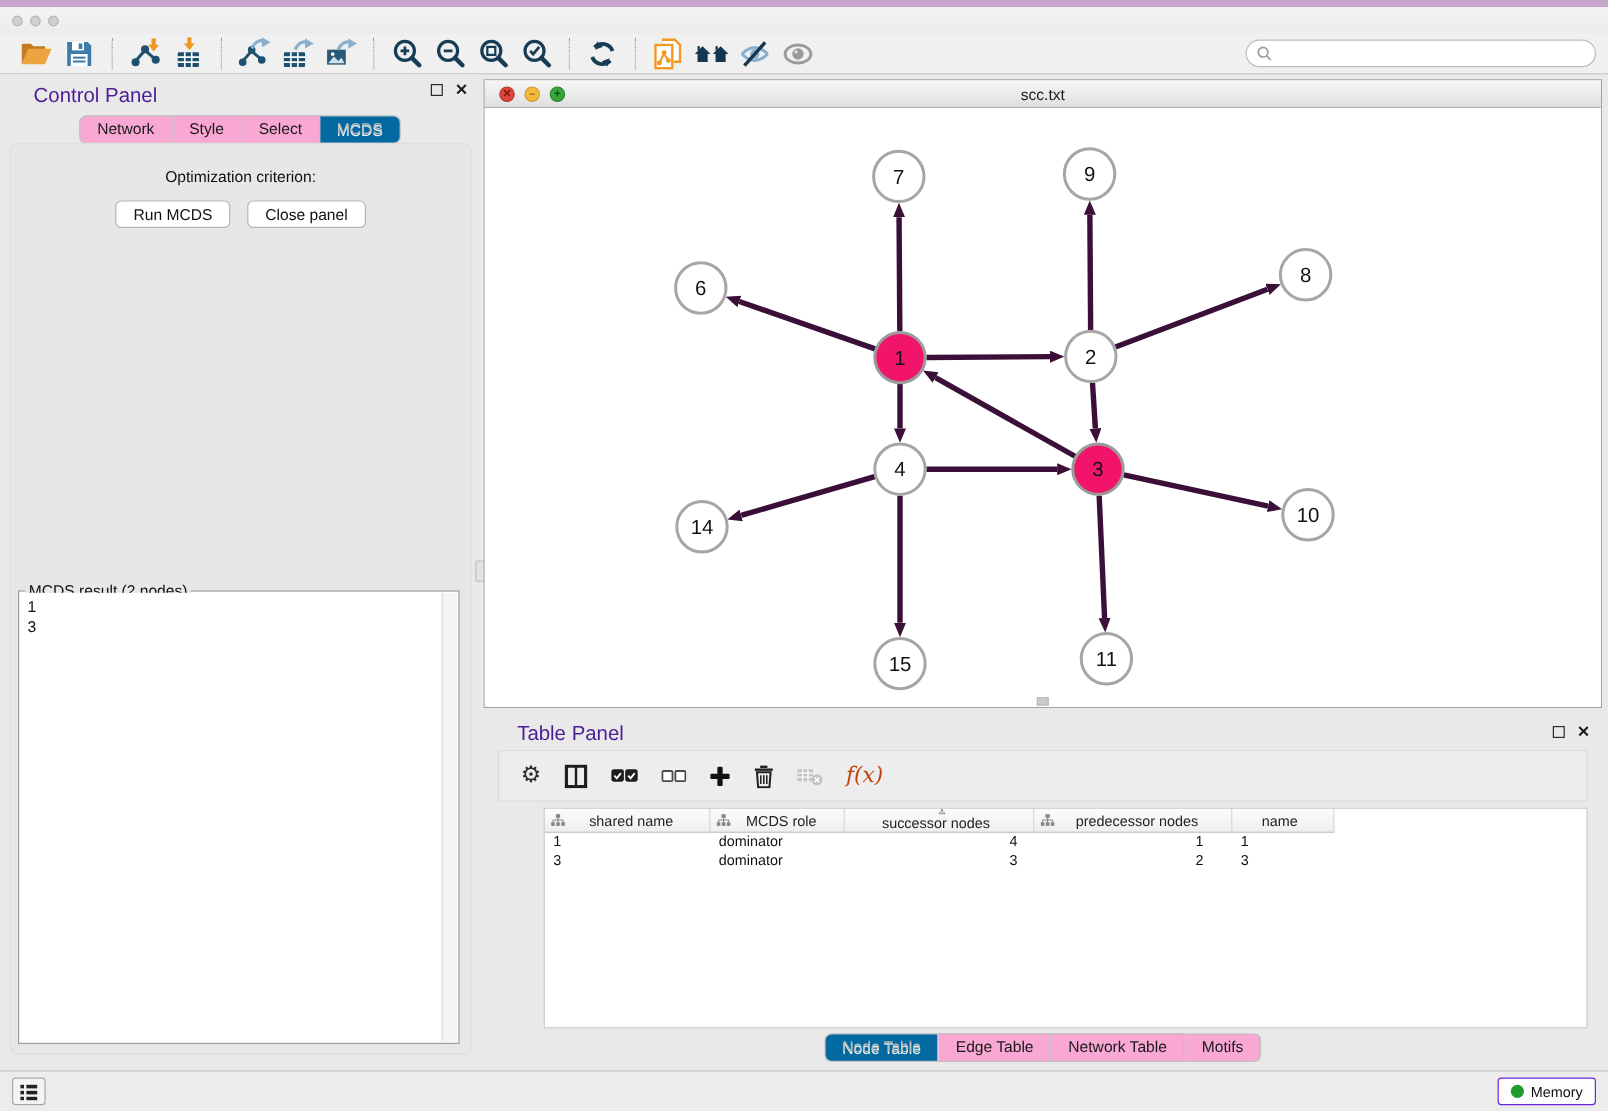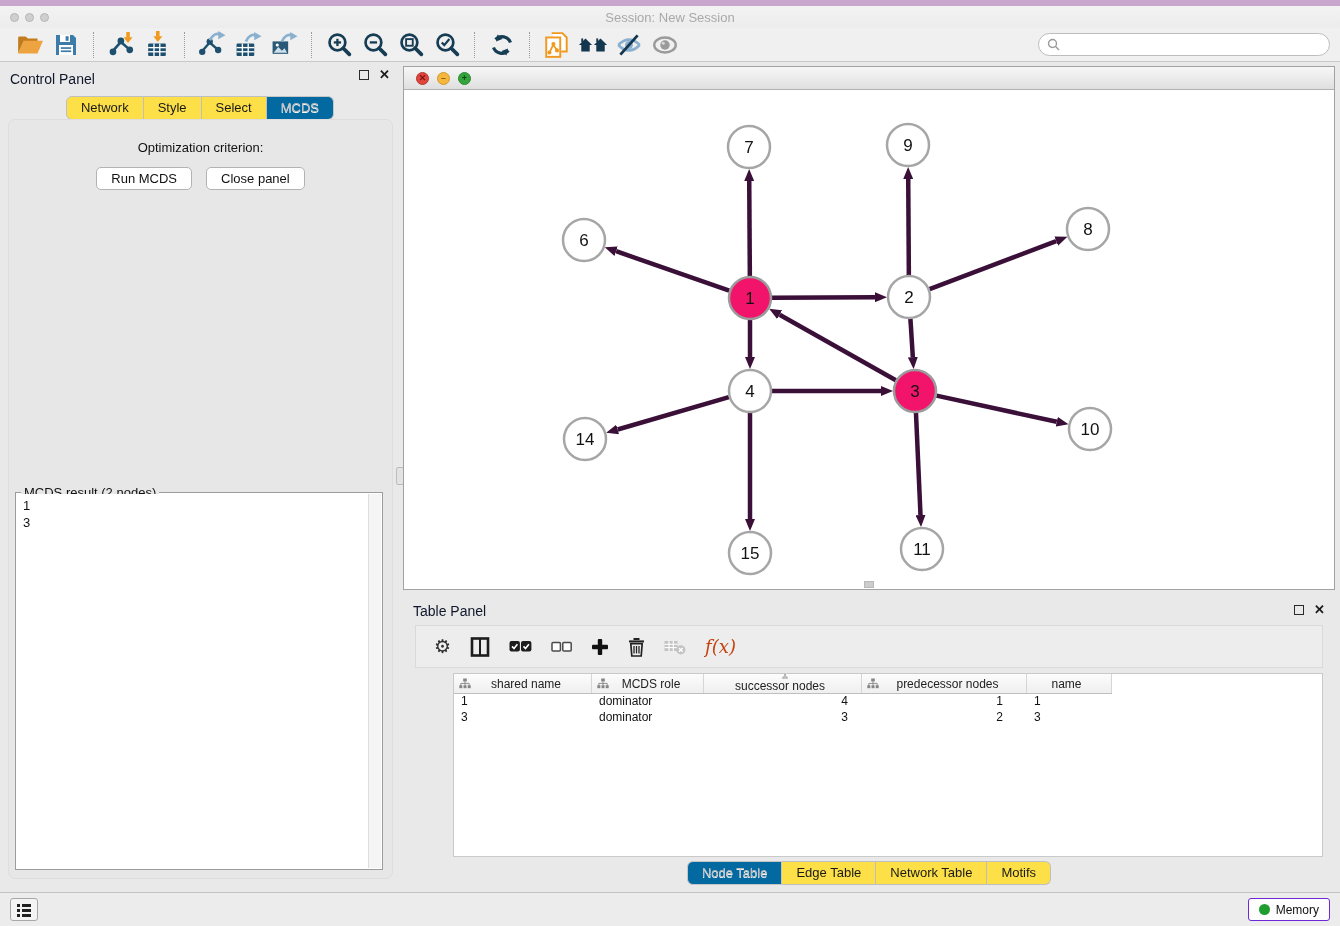--- a/index.html
+++ b/index.html
@@ -20,26 +20,26 @@
     border-bottom:1px solid #c9c9c9; display:flex; align-items:center; padding-left:12px; }
   .tbicon { display:inline-flex; width:30px; height:30px; align-items:center; justify-content:center; margin:0 3px; cursor:pointer; }
   .tbsep { width:0; height:26px; border-left:1px dotted #9b9b9b; margin:0 9px; }
   .searchbox { margin-left:auto; margin-right:10px; width:292px; height:23px; background:#fff;
     border:1px solid #bdbdbd; border-radius:12px; display:flex; align-items:center; padding:0 8px; }
   .searchbox input { border:none; outline:none; flex:1; font-size:12px; margin-left:5px; font-family:"Liberation Sans",sans-serif; background:transparent; }
 
   
   .control-panel { position:absolute; left:0; top:62px; width:400px; bottom:34px; background:#e9e9e9; }
   .cp-header { position:relative; height:26px; padding-top:8px; }
-  .panel-title { font-size:14px; color:#0f172a; margin-left:10px; }
+  .panel-title { font-size:17px; color:#4c1d95; margin-left:28px; }
   .panel-icons { position:absolute; right:10px; top:8px; display:flex; gap:10px; align-items:center; }
   .float-icon { width:10px; height:10px; border:1.6px solid #2a2a2a; display:inline-block; }
   .close-icon { font-size:13px; font-weight:bold; color:#1a1a1a; line-height:10px; cursor:pointer; }
   .tabs { display:flex; justify-content:center; }
-  .tab { background:#fde047; border:1px solid #bfbfbf; border-left-width:0; padding:3px 14px 4px;
+  .tab { background:#f9a8d4; border:1px solid #bfbfbf; border-left-width:0; padding:3px 14px 4px;
     font-size:13px; color:#1a1a1a; cursor:pointer; white-space:nowrap; }
   .tab:first-child { border-left-width:1px; border-radius:6px 0 0 6px; }
   .tab:last-child { border-radius:0 6px 6px 0; }
   .tab.active { background:#0369a1; color:#bdbdbd; text-shadow:0 1px 0 #f6f6f6; border-color:#c6c6c6; }
   .cp-tabs { position:absolute; left:0; right:0; top:34px; }
   .cp-body { position:absolute; left:8px; right:7px; top:57px; bottom:13px; background:#e7e7e7;
     border:1px solid #dedede; border-radius:7px; }
   .opt-label { text-align:center; font-size:13px; color:#111; margin-top:20px; }
   .select { width:310px; height:23px; margin:10px auto 0; background:#fff; border:1px solid #b5b5b5;
     border-radius:5px; display:flex; align-items:center; padding:0 6px 0 10px; font-size:13px; color:#111; cursor:pointer; }
@@ -101,21 +101,20 @@
 <div class="app">
 
   <div class="mac-strip"></div>
 
   <div class="titlebar">
     <div class="tl-dots">
       <span class="tl-dot"></span>
       <span class="tl-dot"></span>
       <span class="tl-dot"></span>
     </div>
-    <div class="win-title">Session: New Session</div>
   </div>
 
   <div class="toolbar" id="main-toolbar">
       <span class="tbicon">
         <svg width="28" height="26" viewBox="0 0 26 24">
           <path d="M2 20V5a1 1 0 0 1 1-1h6l2 2h9v3H7z" fill="#c07c1e"></path>
           <path d="M2 20 L7 8 L25 8 L20 20 Z" fill="#eda33f"></path>
         </svg>
       </span>
       <span class="tbicon">
@@ -333,20 +332,21 @@
 
   <div class="v-grip"></div>
 
   <section class="net-window">
     <div class="net-titlebar">
       <div class="lights">
         <span class="light red">✕</span>
         <span class="light yellow">–</span>
         <span class="light green">+</span>
       </div>
+      <span class="net-title">scc.txt</span>
     </div>
     <div class="net-canvas">
       <svg id="graph-svg" width="930" height="499" viewBox="0 0 930 499">
           <defs>
             <marker id="arrowhead" viewBox="0 0 12 10" refX="0" refY="5" markerWidth="12" markerHeight="10" orient="auto" markerUnits="userSpaceOnUse">
               <path d="M0,0 L12,5 L0,10 Z" fill="#3a0f38"></path>
             </marker>
           </defs>
           <line x1="345.85430783059013" y1="186.00048241911261" x2="345.22516062545157" y2="90.99925444318959" stroke="#3a0f38" stroke-width="4.5" marker-end="url(#arrowhead)"></line>
           <line x1="325.23121807335133" y1="200.7434376400866" x2="212.0972084320934" y2="161.2146872835025" stroke="#3a0f38" stroke-width="4.5" marker-end="url(#arrowhead)"></line>

